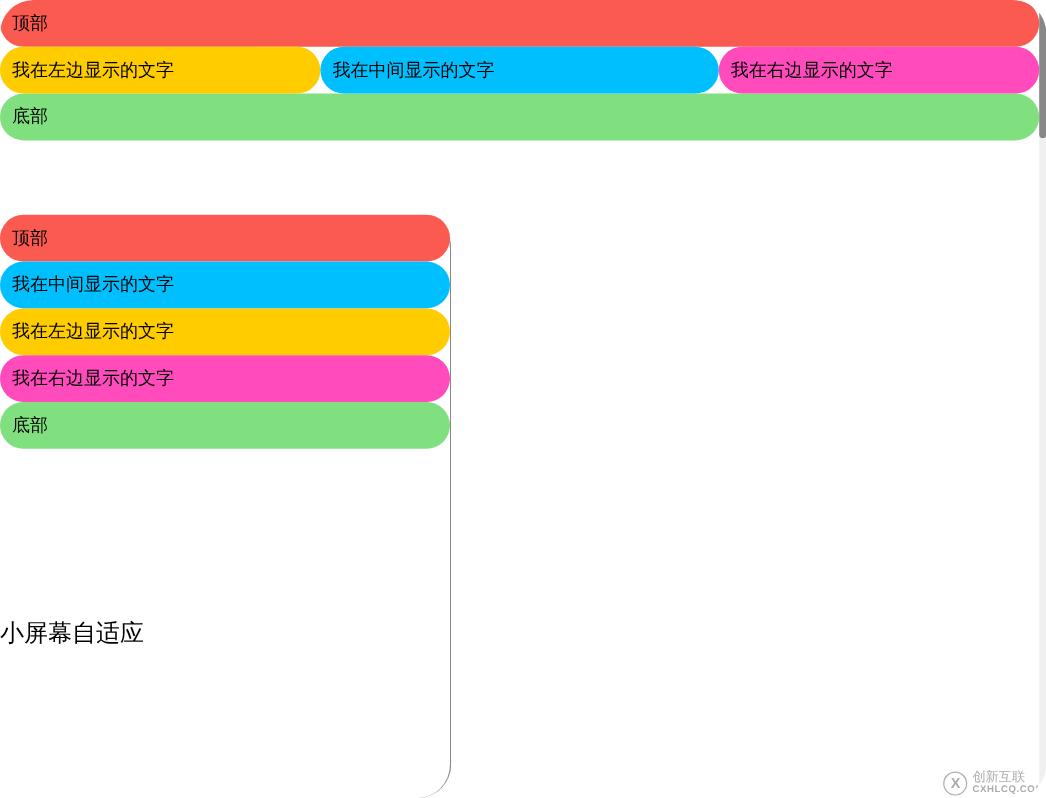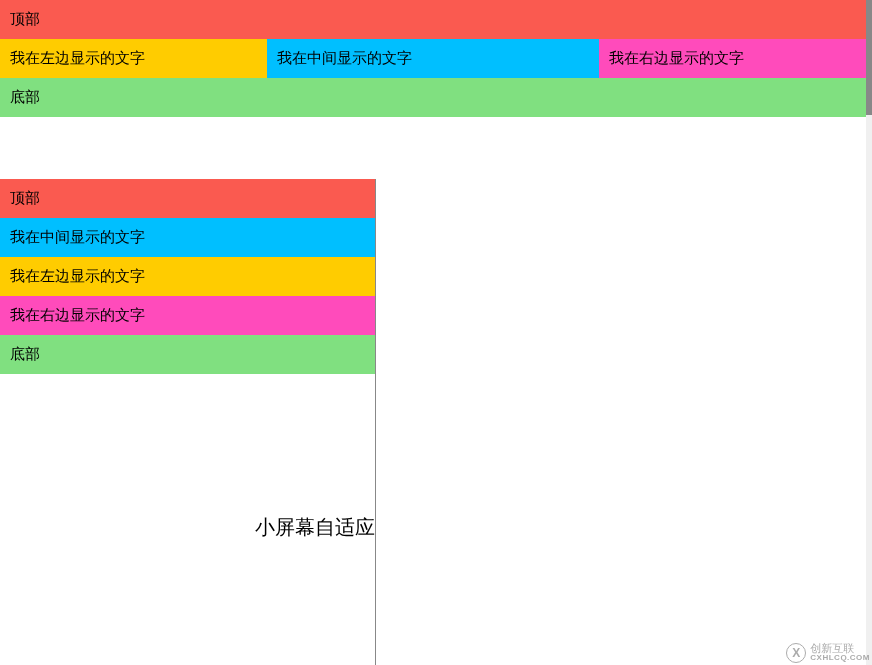--- a/index.html
+++ b/index.html
@@ -1,18 +1,19 @@
 <!DOCTYPE html>
 <html><head>
   <meta charset="utf-8">
   <style>
     * {
       margin: 0;
       padding: 0;
       box-sizing: border-box;
+      border-radius: 28px;
     }
     body {
       font-family: "Microsoft YaHei", Arial, sans-serif;
       font-size: 15px;
       background: #fff;
       width: 872px;
       height: 665px;
       position: relative;
       overflow: hidden;
     }
@@ -84,21 +85,21 @@
       padding: 10px;
       color: #000;
     }
     .n-top { background: #fa5a50; }
     .n-mid { background: #00bfff; }
     .n-left { background: #ffcc00; }
     .n-right { background: #ff4bbb; }
     .n-bottom { background: #80e080; }
     
     .narrow-caption {
-      text-align: right;
+      text-align: left;
       font-size: 20px;
       margin-top: 140px;
       color: #000;
     }
     
     
     .logo {
       position: absolute;
       bottom: 2px;
       right: 2px;

